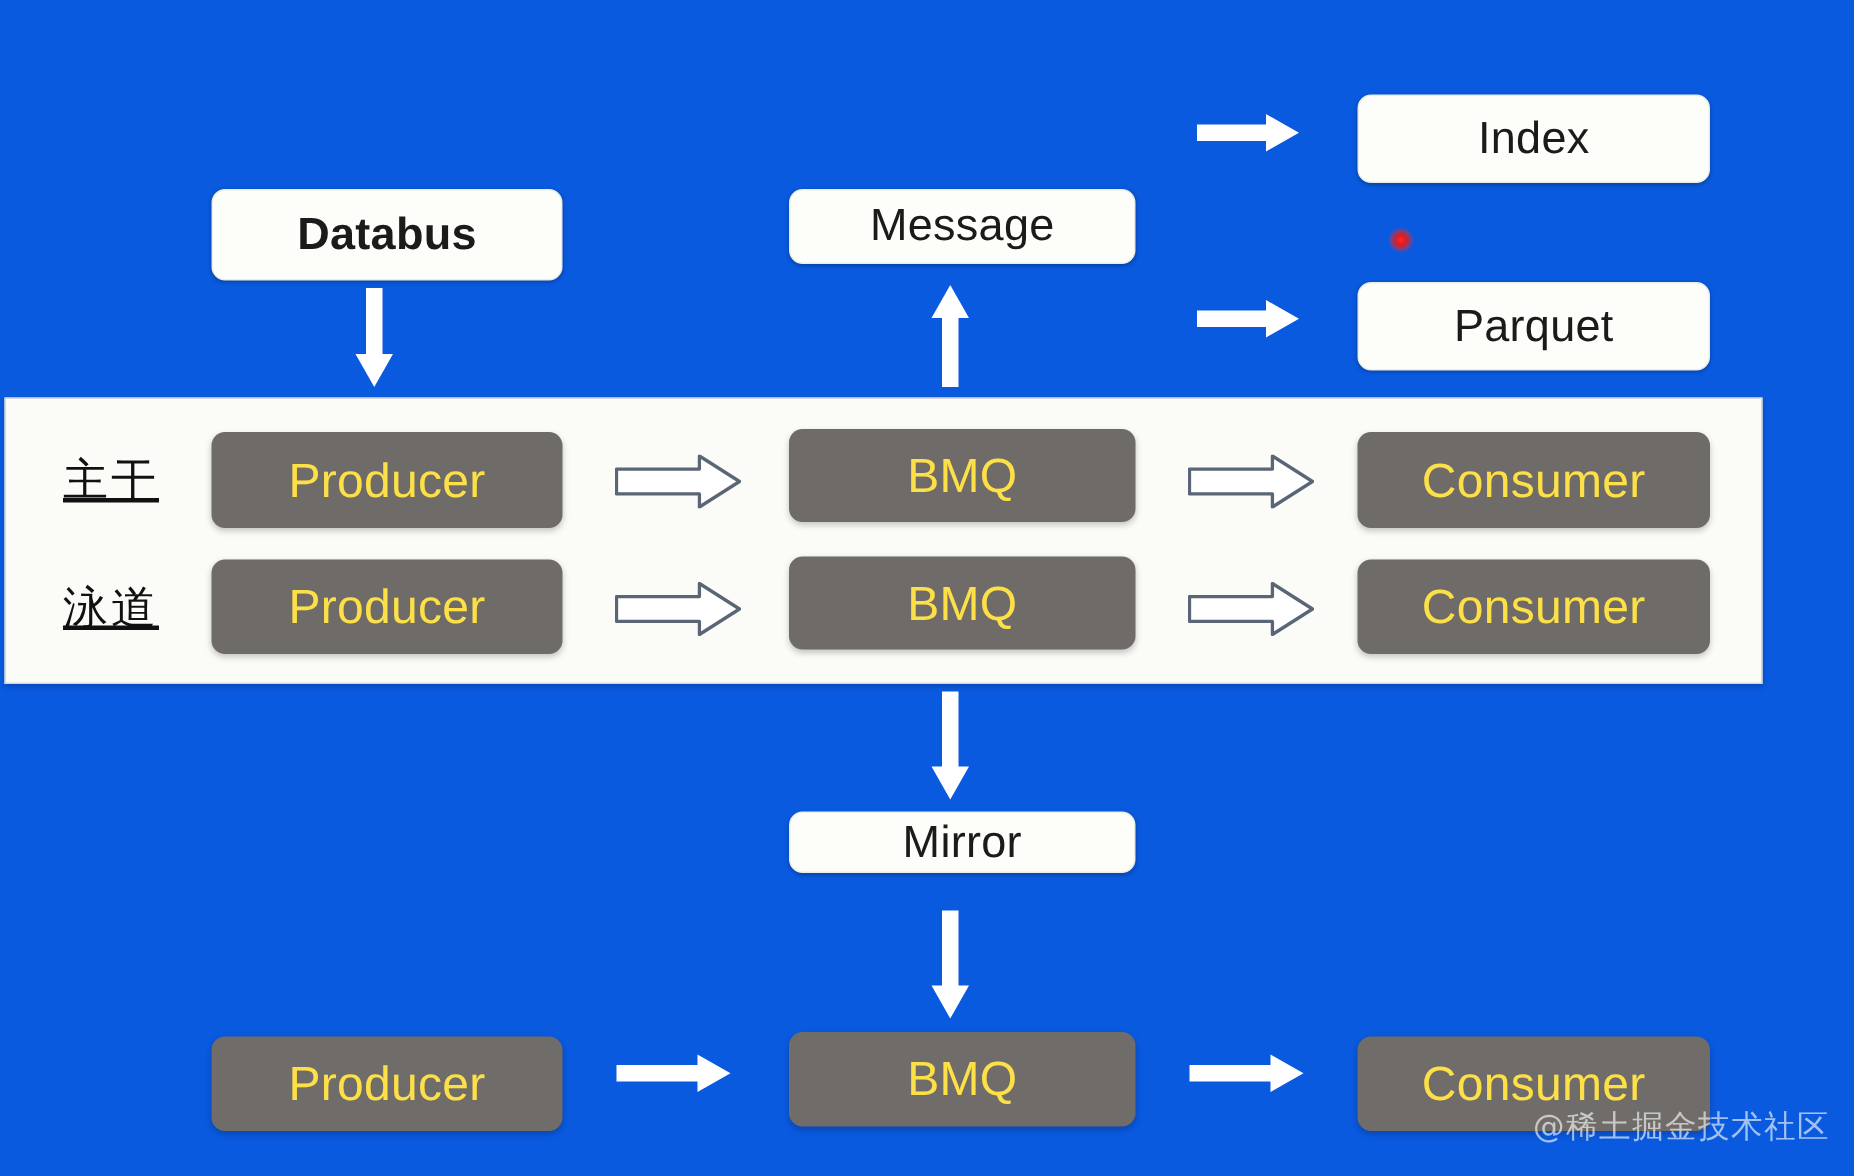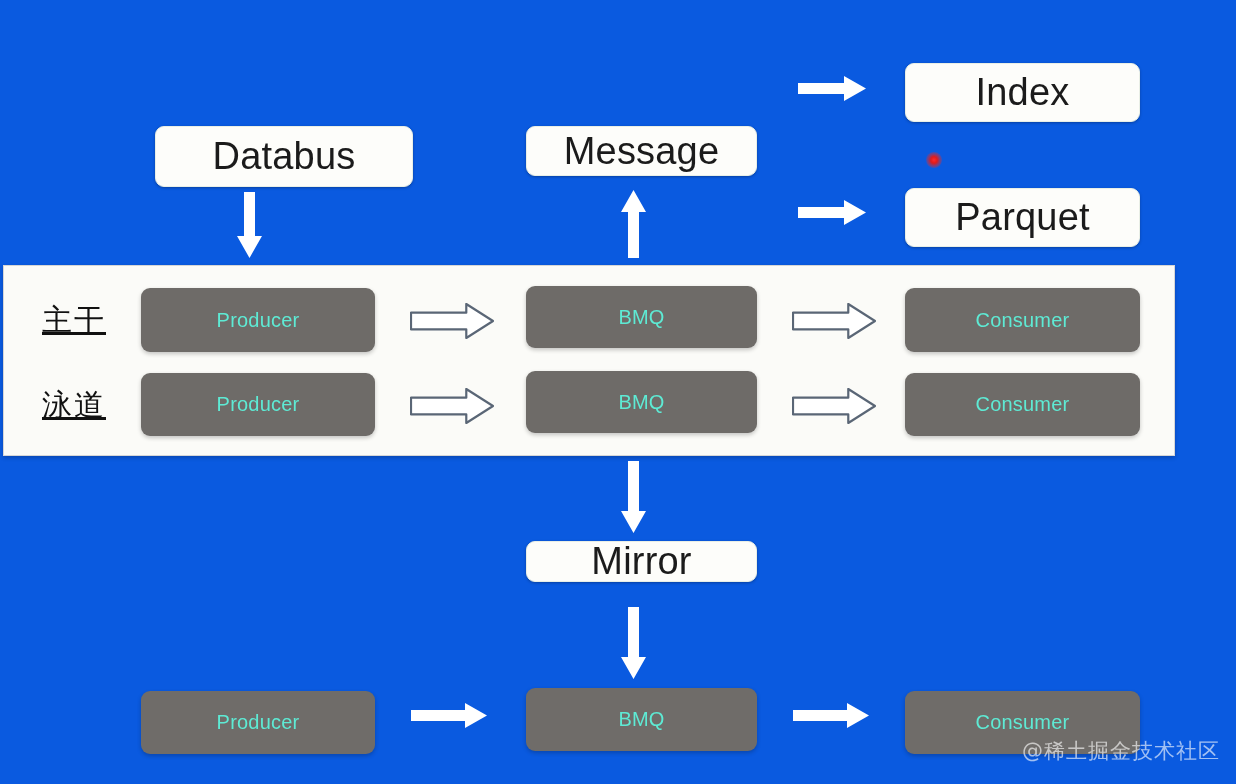--- a/index.html
+++ b/index.html
@@ -25,28 +25,28 @@
     display: flex;
     align-items: center;
     justify-content: center;
     border-radius: 9px;
     letter-spacing: 0.2px;
     white-space: nowrap;
   }
   .node-white {
     background: #fdfdfa;
     color: #1b1b1b;
-    font-size: 38px;
+    font-size: 30px;
     box-shadow: 0 1px 3px rgba(0,0,0,0.28);
     border: 1px solid #e9efe6;
   }
   .node-gray {
     background: #6f6c69;
-    color: #5eead4;
-    font-size: 20px;
+    color: #fde047;
+    font-size: 32px;
     box-shadow: 0 2px 4px rgba(0,0,0,0.22);
   }
   .node-gray.in-panel {
     background: #6e6b68;
   }
 
   
   #swimlane-panel {
     position: absolute;
     left: 3px;
@@ -99,21 +99,21 @@
     letter-spacing: 1px;
     white-space: nowrap;
     font-family: "DejaVu Sans", "Liberation Sans", sans-serif;
   }
 </style>
 </head>
 <body>
 
 <div id="canvas">
 
-  <div class="node node-white" id="node-databus" style="left: 155px; top: 126px; width: 258px; height: 61px;">Databus</div>
+  <div class="node node-white" id="node-databus" style="left: 141px; top: 126px; width: 234px; height: 61px; font-weight: bold;">Databus</div>
 
   <div class="node node-white" id="node-message" style="left: 526px; top: 126px; width: 231px; height: 50px;">Message</div>
 
   <div class="node node-white" id="node-index" style="left: 905px; top: 63px; width: 235px; height: 59px;">Index</div>
 
   <div class="node node-white" id="node-parquet" style="left: 905px; top: 188px; width: 235px; height: 59px;">Parquet</div>
 
   <div id="swimlane-panel" style="left: 3px; top: 265px; width: 1172px; height: 191px;"></div>
 
   <div class="lane-label" id="lane-label-0" style="left: 42px; top: 300px;">主干</div>

